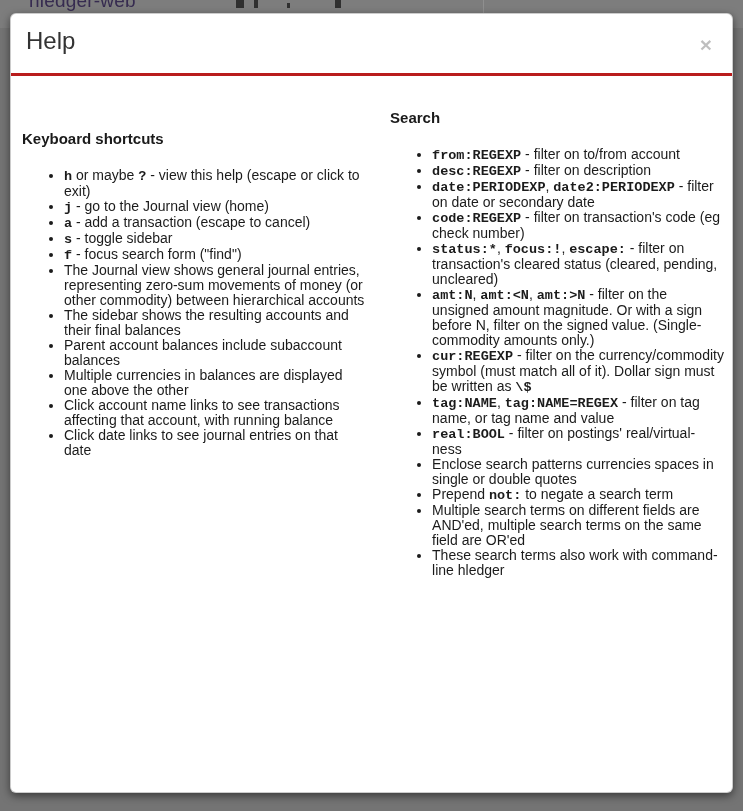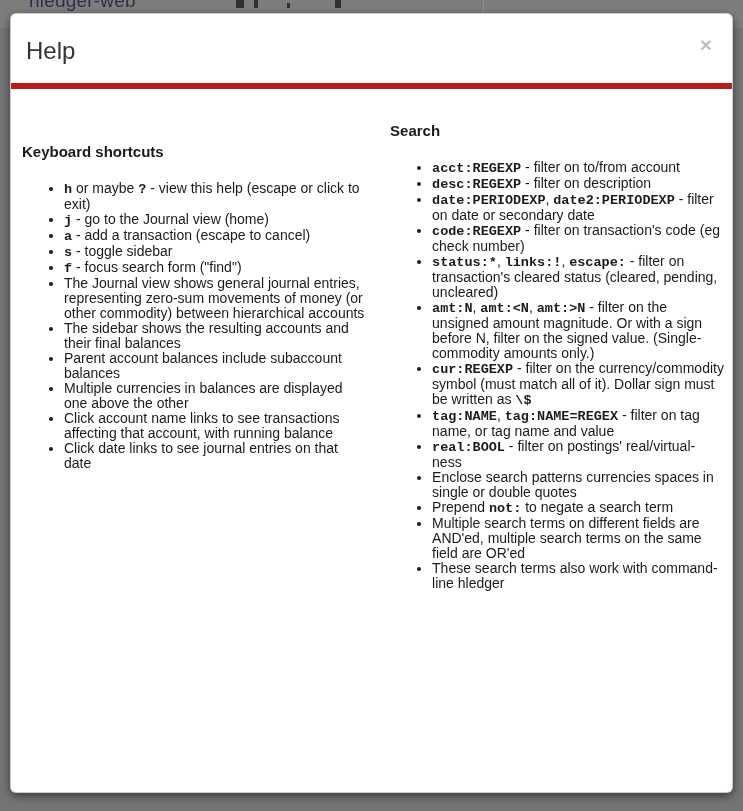--- a/index.html
+++ b/index.html
@@ -34,22 +34,22 @@
   .modal {
     position: absolute; left: 10px; top: 13px;
     width: 721px; height: 778px;
     background: #ffffff;
     border: 1px solid rgba(0,0,0,0.2);
     border-radius: 6px;
     box-shadow: 0 3px 9px rgba(0,0,0,0.5);
   }
   .modal-header {
     position: relative;
-    padding: 23px 15px 18px 15px;
-    border-bottom: 6px solid #b91c1c;
+    padding: 13px 15px 18px 15px;
+    border-bottom: 3px solid #b91c1c;
   }
   .modal-title {
     font-size: 24px;
     font-weight: 400;
     line-height: 28px;
     color: #333333;
     margin: 0;
   }
   .close-btn {
     position: absolute; right: 16px; top: 18px;
@@ -124,25 +124,25 @@
           <li><span>The sidebar shows the resulting accounts and their final balances</span></li>
           <li><span>Parent account balances include subaccount balances</span></li>
           <li><span>Multiple currencies in balances are displayed one above the other</span></li>
           <li><span>Click account name links to see transactions affecting that account, with running balance</span></li>
           <li><span>Click date links to see journal entries on that date</span></li>
         </ul>
     </div>
     <div class="col col-right">
       <h4 class="sec-heading">Search</h4>
       <ul class="help-list">
-          <li><code>acct:REGEXP</code><span> - filter on to/from account</span></li>
+          <li><code>from:REGEXP</code><span> - filter on to/from account</span></li>
           <li><code>desc:REGEXP</code><span> - filter on description</span></li>
           <li><code>date:PERIODEXP</code><span>, </span><code>date2:PERIODEXP</code><span> - filter on date or secondary date</span></li>
           <li><code>code:REGEXP</code><span> - filter on transaction's code (eg check number)</span></li>
-          <li><code>status:*</code><span>, </span><code>links:!</code><span>, </span><code>escape:</code><span> - filter on transaction's cleared status (cleared, pending, uncleared)</span></li>
+          <li><code>status:*</code><span>, </span><code>focus:!</code><span>, </span><code>escape:</code><span> - filter on transaction's cleared status (cleared, pending, uncleared)</span></li>
           <li><code>amt:N</code><span>, </span><code>amt:&lt;N</code><span>, </span><code>amt:&gt;N</code><span> - filter on the unsigned amount magnitude. Or with a sign before N, filter on the signed value. (Single-commodity amounts only.)</span></li>
           <li><code>cur:REGEXP</code><span> - filter on the currency/commodity symbol (must match all of it). Dollar sign must be written as </span><code>\$</code></li>
           <li><code>tag:NAME</code><span>, </span><code>tag:NAME=REGEX</code><span> - filter on tag name, or tag name and value</span></li>
           <li><code>real:BOOL</code><span> - filter on postings' real/virtual-ness</span></li>
           <li><span>Enclose search patterns currencies spaces in single or double quotes</span></li>
           <li><span>Prepend </span><code>not:</code><span> to negate a search term</span></li>
           <li><span>Multiple search terms on different fields are AND'ed, multiple search terms on the same field are OR'ed</span></li>
           <li><span>These search terms also work with command-line hledger</span></li>
         </ul>
     </div>

